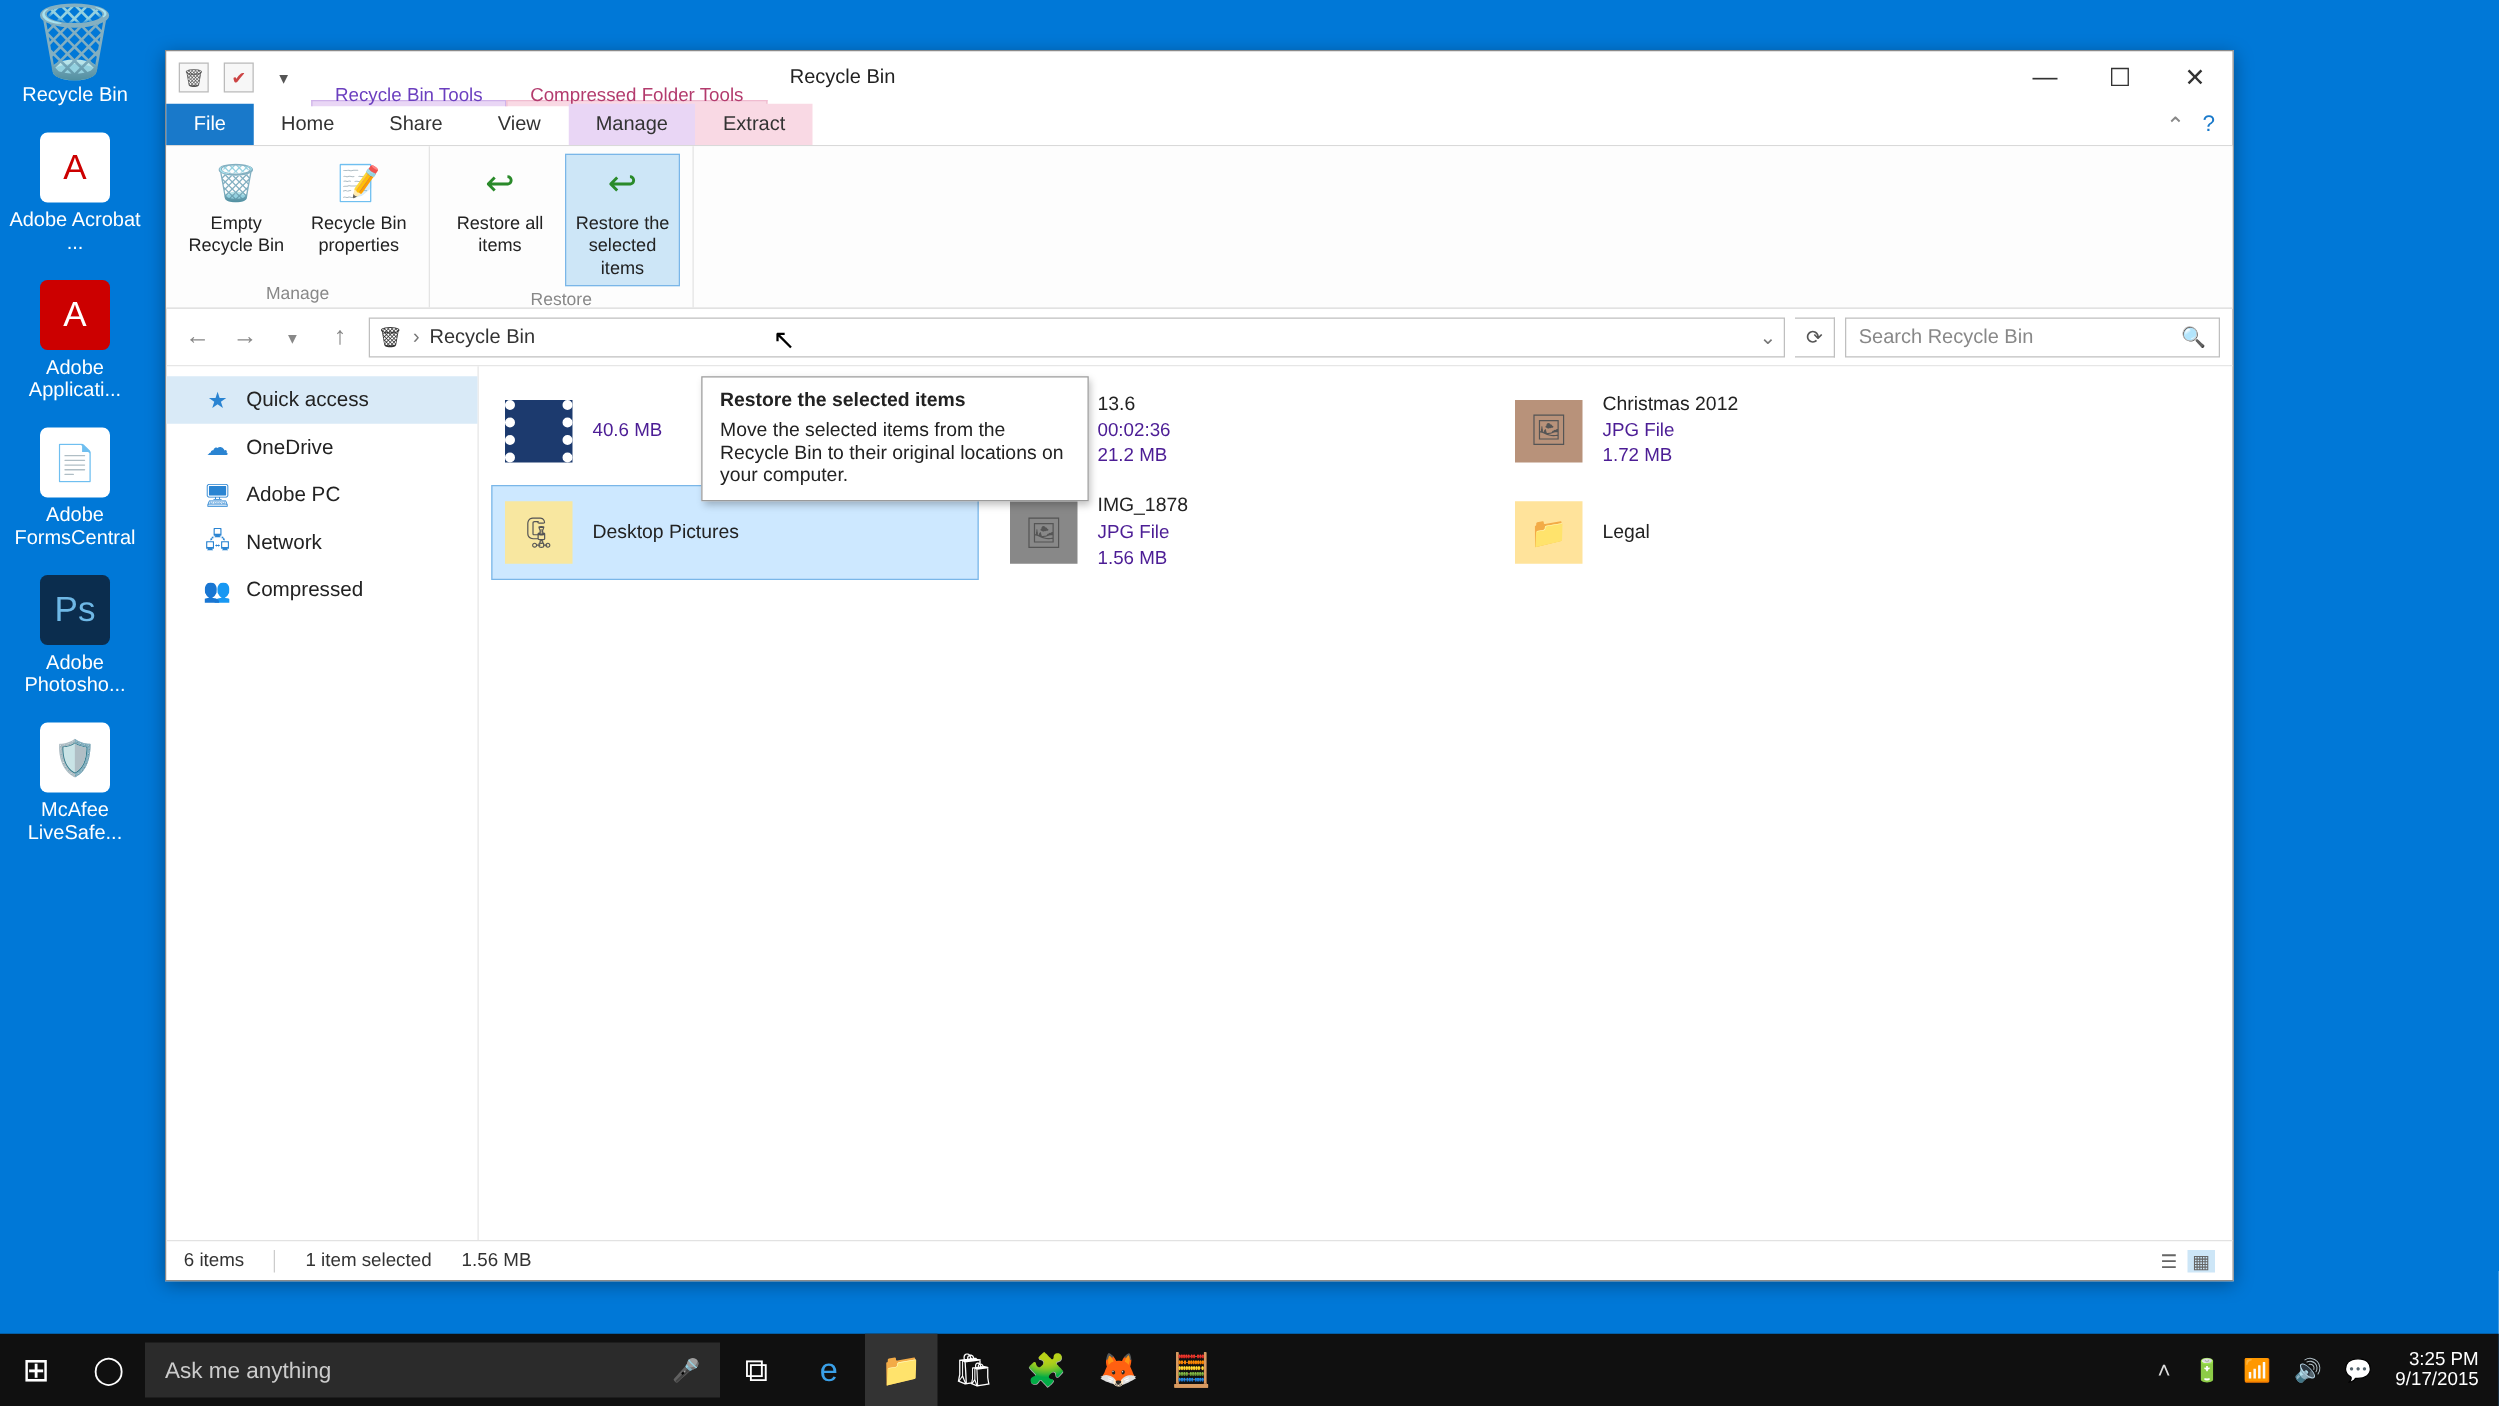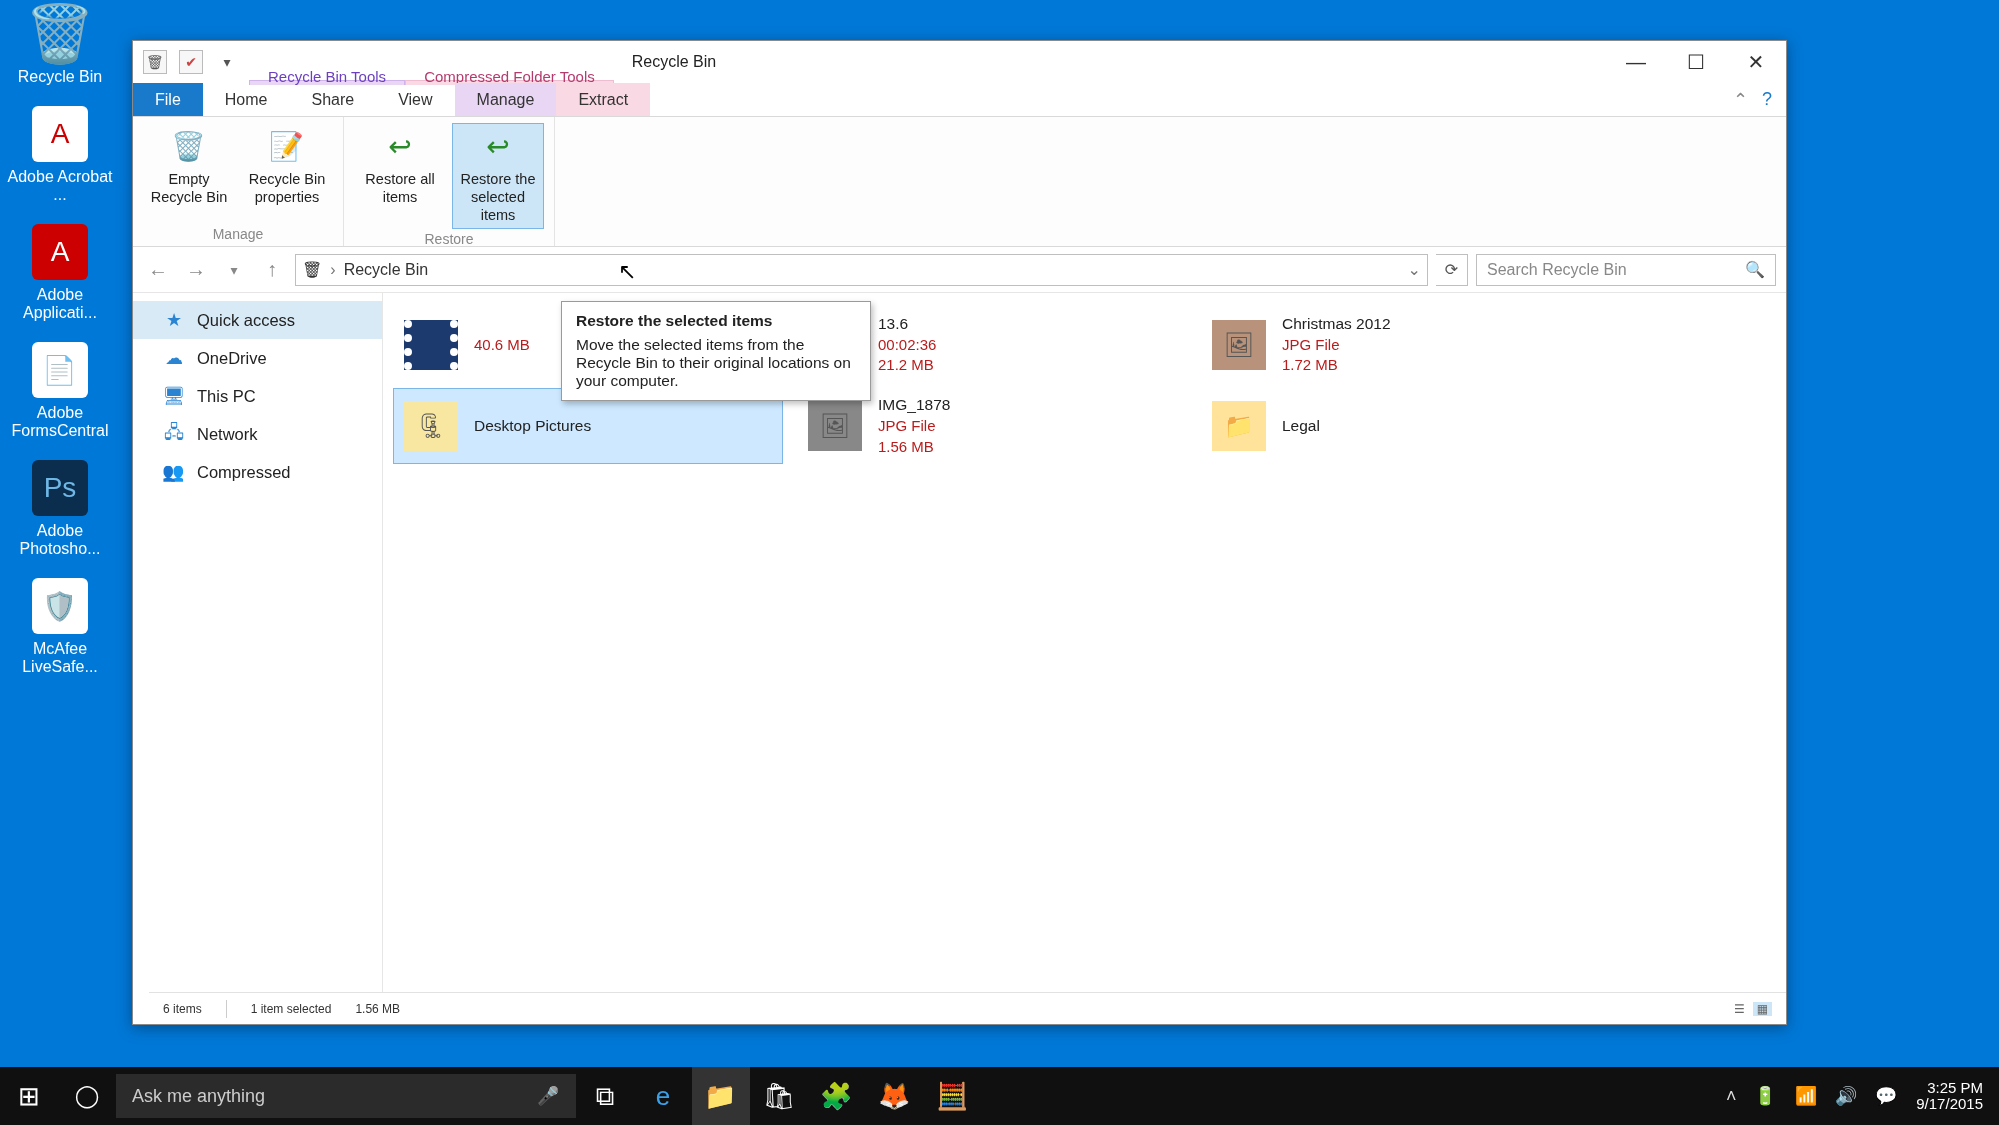--- a/index.html
+++ b/index.html
@@ -60,29 +60,29 @@
   .ni-icon { width:22px;height:22px;display:inline-flex;align-items:center;justify-content:center;font-size:18px; }
   .content { flex:1; padding:14px 10px; overflow:auto; }
   .grid { display:grid; grid-template-columns: 390px 390px 390px; gap:6px 14px; }
   .item { display:flex; align-items:center; gap:16px; padding:6px 10px; border:1px solid transparent; }
   .item.sel { background:#cde8ff; border:1px solid #7ab6e8; }
   .thumb { width:54px;height:50px; background:#eee; display:flex;align-items:center;justify-content:center;font-size:24px;color:#555; }
   .thumb.film { background:#1c3a6e; border-left:8px dotted #fff; border-right:8px dotted #fff; }
   .thumb.zip { background:#f8e7a0; }
   .thumb.folder { background:#ffe39b; }
   .meta { font-size:15.5px; color:#222; line-height:1.35; }
-  .meta .sub { color:#b91c1c; font-size:15px; }
+  .meta .sub { color:#4c1d95; font-size:15px; }
 
   
   .tooltip { position:absolute; left:428px; top:260px; width:310px; background:#fff; border:1px solid #9a9a9a; padding:10px 14px; font-size:15.5px; color:#222; box-shadow:2px 3px 6px rgba(0,0,0,.25); }
   .tooltip .tt-title { font-weight:600; margin-bottom:6px; }
   .cursor { position:absolute; left:485px; top:218px; font-size:22px; color:#000; pointer-events:none; }
 
   
-  .status { height:32px; border-top:1px solid #e2e2e2; display:flex;align-items:center; font-size:12px; color:#333; padding:0 14px; gap:24px;margin-left:16px; }
+  .status { height:32px; border-top:1px solid #e2e2e2; display:flex;align-items:center; font-size:15px; color:#333; padding:0 14px; gap:24px; }
   .status .right { margin-left:auto; display:flex; gap:8px; color:#666; }
 
   
   .taskbar { position:absolute; left:0; right:0; bottom:0; height:58px; background:#101010; display:flex; align-items:center; color:#fff; }
   .taskbar .tb { width:58px;height:58px;display:flex;align-items:center;justify-content:center;font-size:26px; }
   .taskbar .search { height:44px; width:460px; background:#2b2b2b; border:none; color:#ccc; font-size:18px; padding:0 16px; display:flex;align-items:center; }
   .tray { margin-left:auto; display:flex; align-items:center; gap:18px; padding:0 16px; font-size:18px; color:#ddd; }
   .clock { text-align:right; font-size:15px; line-height:1.1; color:#fff; }
 </style>
 </head>
@@ -191,21 +191,21 @@
       <div class="nav-item active">
           <span class="ni-icon" style="color:#2a84d2;">★</span>
           <span>Quick access</span>
         </div>
       <div class="nav-item">
           <span class="ni-icon" style="color:#2a84d2;">☁</span>
           <span>OneDrive</span>
         </div>
       <div class="nav-item">
           <span class="ni-icon" style="color:#2a84d2;">🖥</span>
-          <span>This PC</span>
+          <span>Adobe PC</span>
         </div>
       <div class="nav-item">
           <span class="ni-icon" style="color:#2a84d2;">🖧</span>
           <span>Network</span>
         </div>
       <div class="nav-item">
           <span class="ni-icon" style="color:#2aa84a;">👥</span>
           <span>Compressed</span>
         </div>
     </div>

